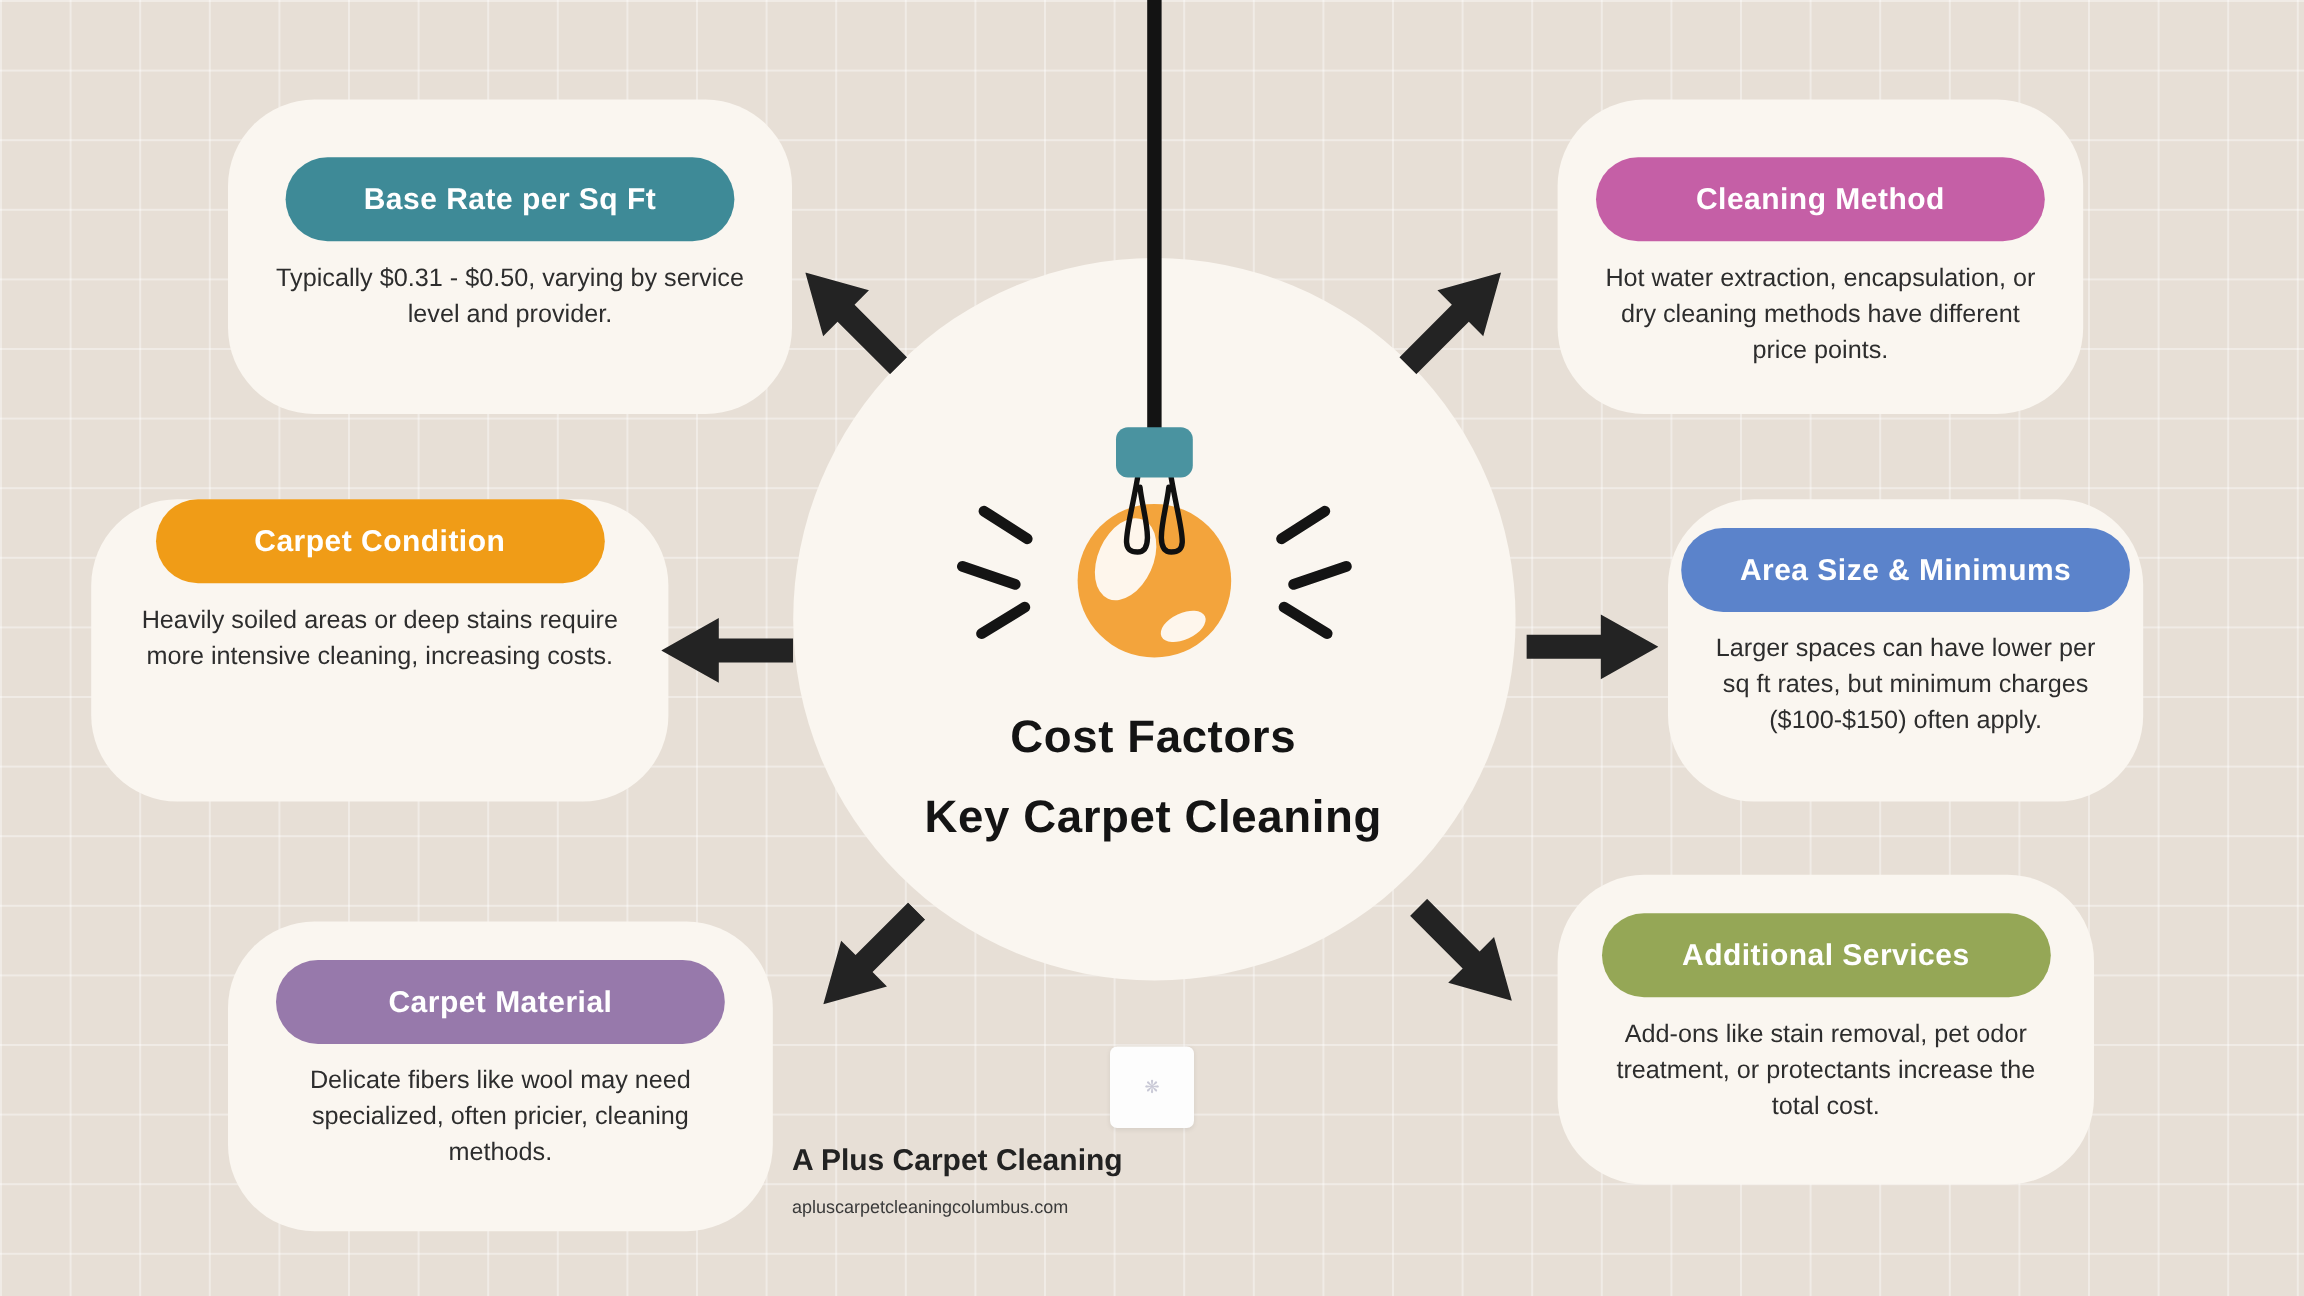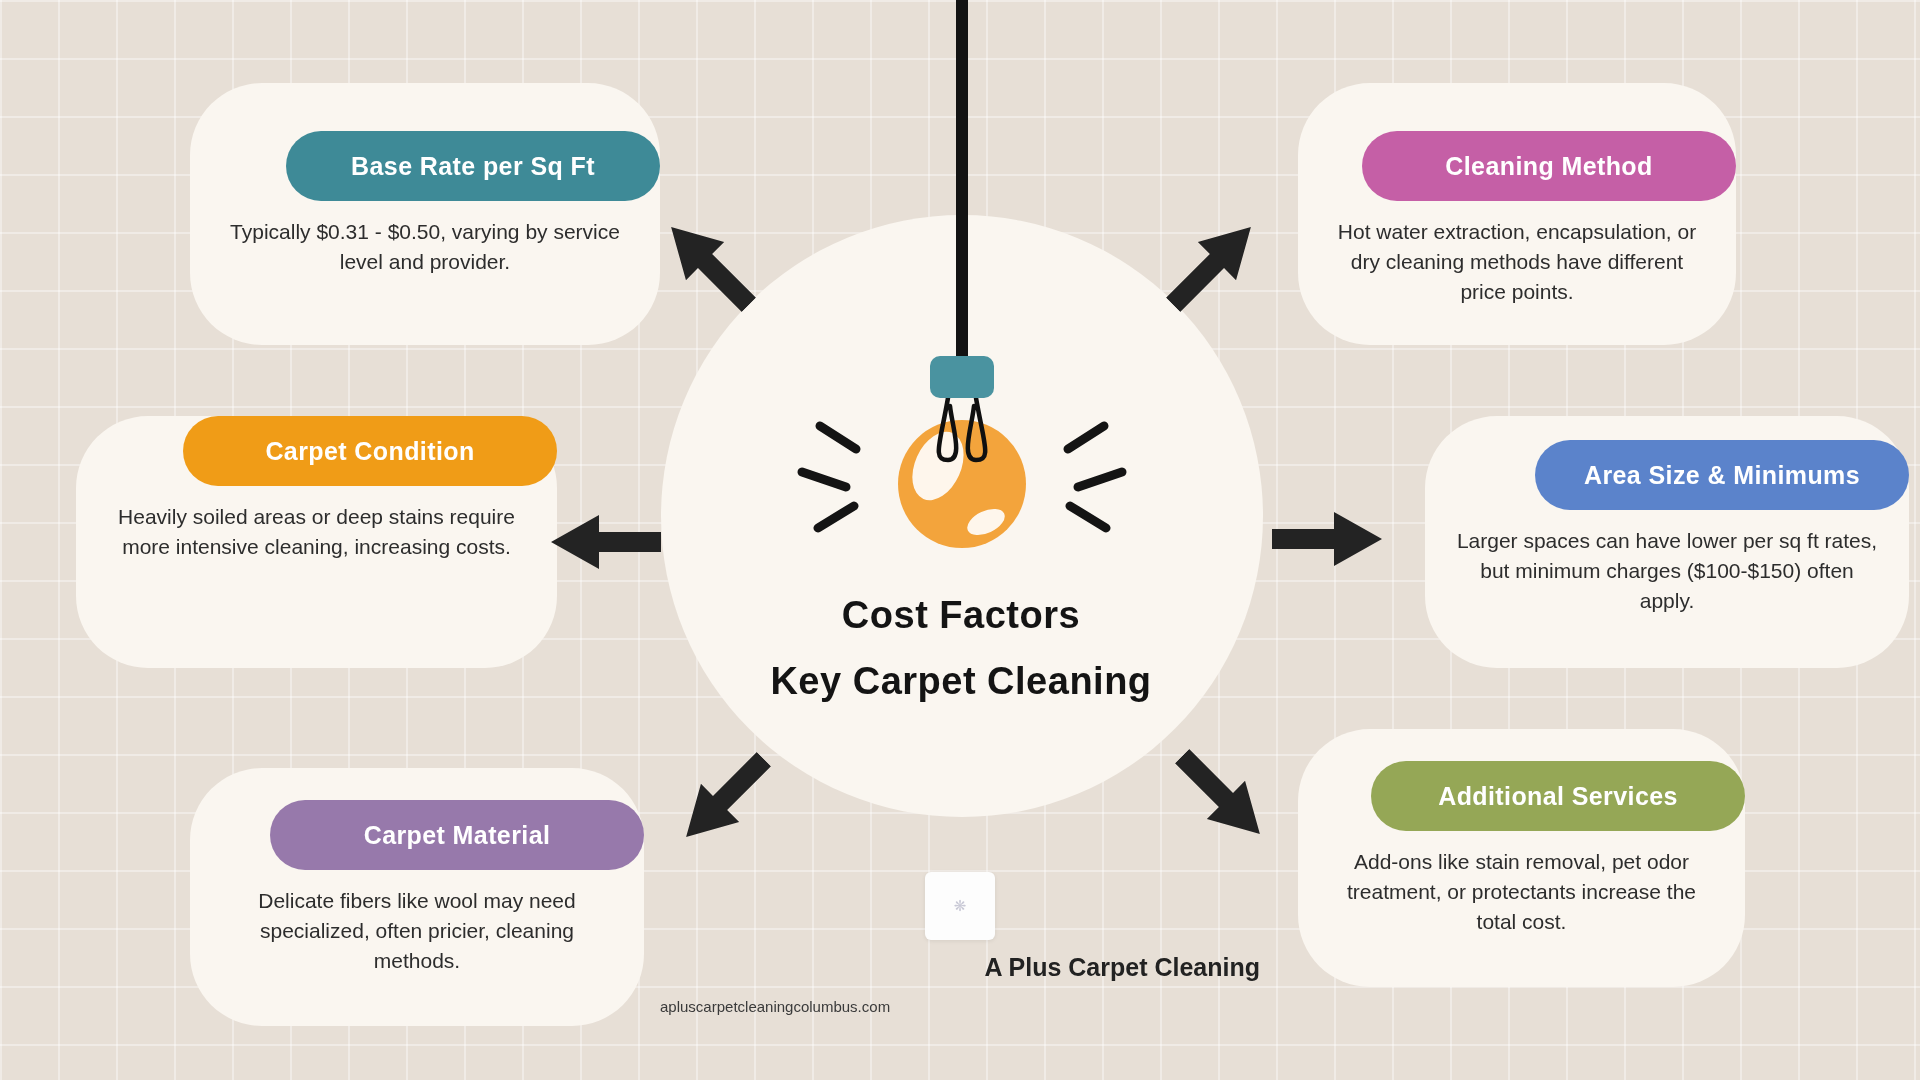--- a/index.html
+++ b/index.html
@@ -18,26 +18,26 @@
   }
   .cord{position:absolute;left:956px;top:0;width:12px;height:362px;background:#131313;}
   .bulb-svg{position:absolute;left:790px;top:340px;width:344px;height:240px;}
   .center-title{
     position:absolute;left:711px;top:582px;width:500px;text-align:center;
     font-weight:800;font-size:38px;color:#141414;letter-spacing:0.5px;
   }
   .center-title div{line-height:66px;}
   .card{
     position:absolute;background:#faf6f0;border-radius:72px;
-    display:flex;flex-direction:column;align-items:flex-end;box-sizing:border-box;
+    display:flex;flex-direction:column;align-items:center;box-sizing:border-box;
   }
   .card1{left:190px;top:83px;width:470px;height:262px;padding-top:48px;}
   .card2{left:1298px;top:83px;width:438px;height:262px;padding-top:48px;}
   .card3{left:76px;top:416px;width:481px;height:252px;}
-  .card4{left:1390px;top:416px;width:484px;height:252px;padding-top:24px;margin-left:35px;}
+  .card4{left:1390px;top:416px;width:396px;height:252px;padding-top:24px;}
   .card5{left:190px;top:768px;width:454px;height:258px;padding-top:32px;}
   .card6{left:1298px;top:729px;width:447px;height:258px;padding-top:32px;}
   .pill{
     width:374px;height:70px;border-radius:40px;flex:0 0 auto;
     display:flex;align-items:center;justify-content:center;
     color:#fff;font-weight:800;font-size:25px;letter-spacing:0.4px;
   }
   .body-text{
     margin-top:16px;padding:0 28px;font-size:21px;line-height:1.42;
     color:#2d2d2d;text-align:center;
@@ -50,21 +50,21 @@
   .a-up-right{left:1157px;top:233px;transform:rotate(-45deg);}
   .a-down-left{left:670px;top:765px;transform:rotate(135deg);}
   .a-down-right{left:1166px;top:762px;transform:rotate(45deg);}
   .logo{
     position:absolute;left:925px;top:872px;width:70px;height:68px;background:#fdfdfd;
     border-radius:6px;box-shadow:0 1px 4px rgba(0,0,0,0.08);
     display:flex;align-items:center;justify-content:center;
   }
   .logo span{color:#c9c9d6;font-size:15px;}
   .brand{
-    position:absolute;left:660px;top:953px;width:600px;text-align:right;
+    position:absolute;left:660px;top:953px;width:600px;text-align:left;
     font-size:25px;font-weight:bold;color:#222;
   }
   .website{
     position:absolute;left:660px;top:998px;width:600px;
     font-size:15px;color:#3a3a3a;
   }
 </style>
 </head>
 <body>
 

